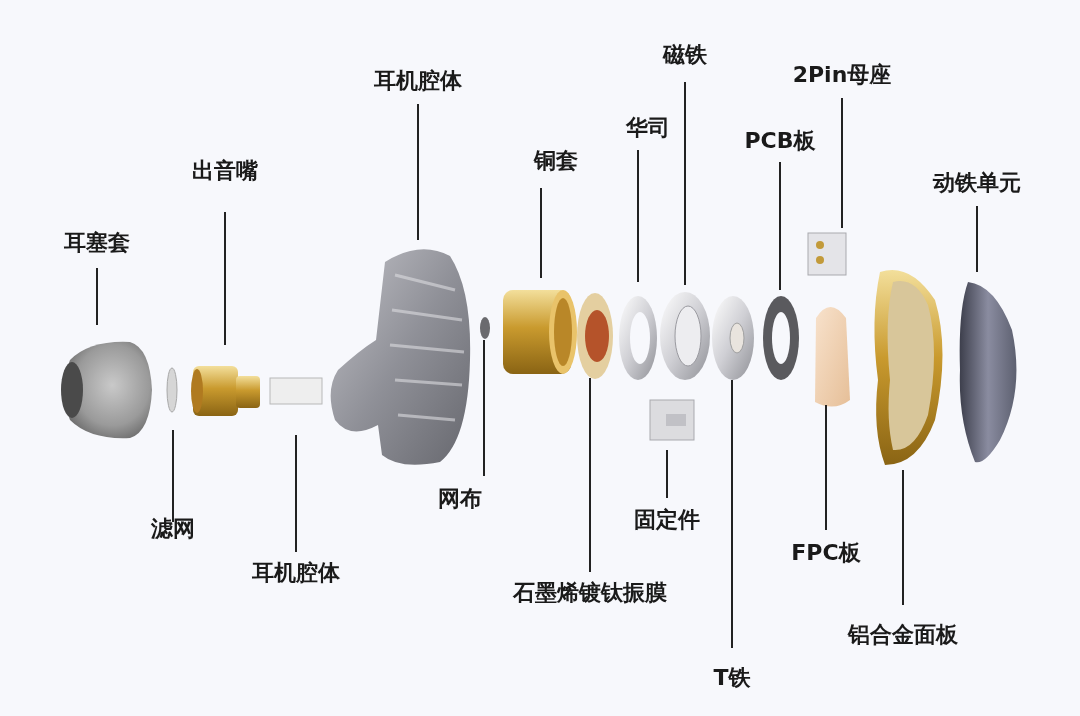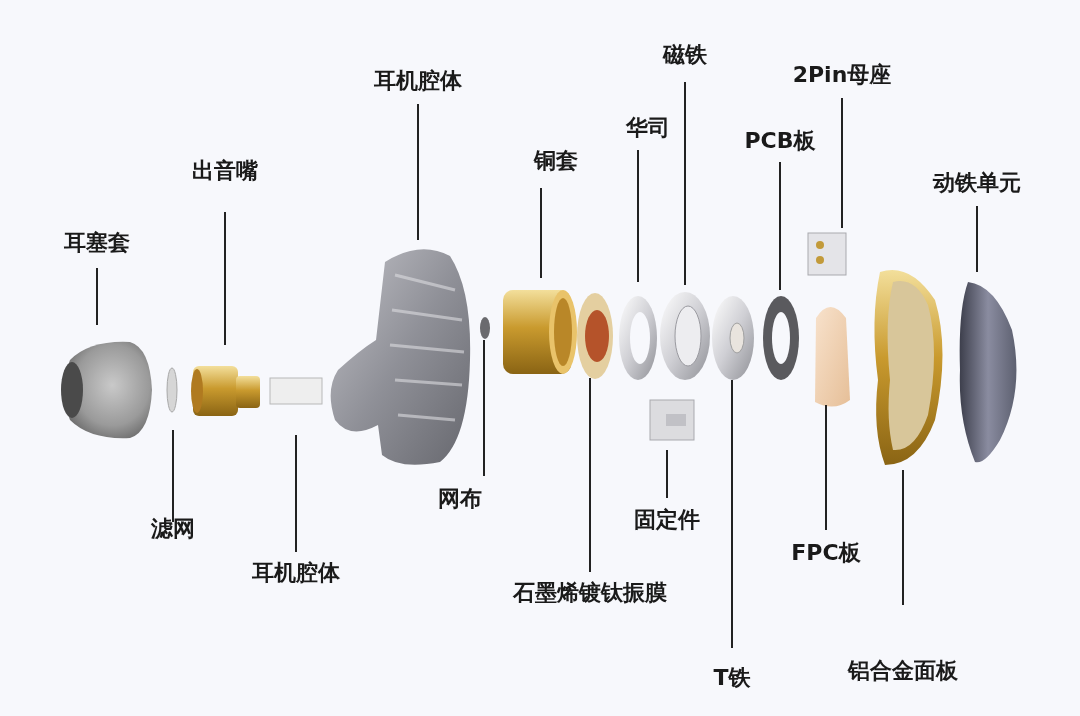--- a/index.html
+++ b/index.html
@@ -187,16 +187,16 @@
   </div>
   <div>
     <div class="label" style="left:732px;top:665px">T铁</div>
     <div class="leader" style="left:731px;top:380px;height:268px"></div>
   </div>
   <div>
     <div class="label" style="left:826px;top:540px">FPC板</div>
     <div class="leader" style="left:825px;top:405px;height:125px"></div>
   </div>
   <div>
-    <div class="label" style="left:903px;top:658px">铝合金面板</div>
+    <div class="label" style="left:903px;top:622px">铝合金面板</div>
     <div class="leader" style="left:902px;top:470px;height:135px"></div>
   </div>
 </div>
 
 </body></html>

